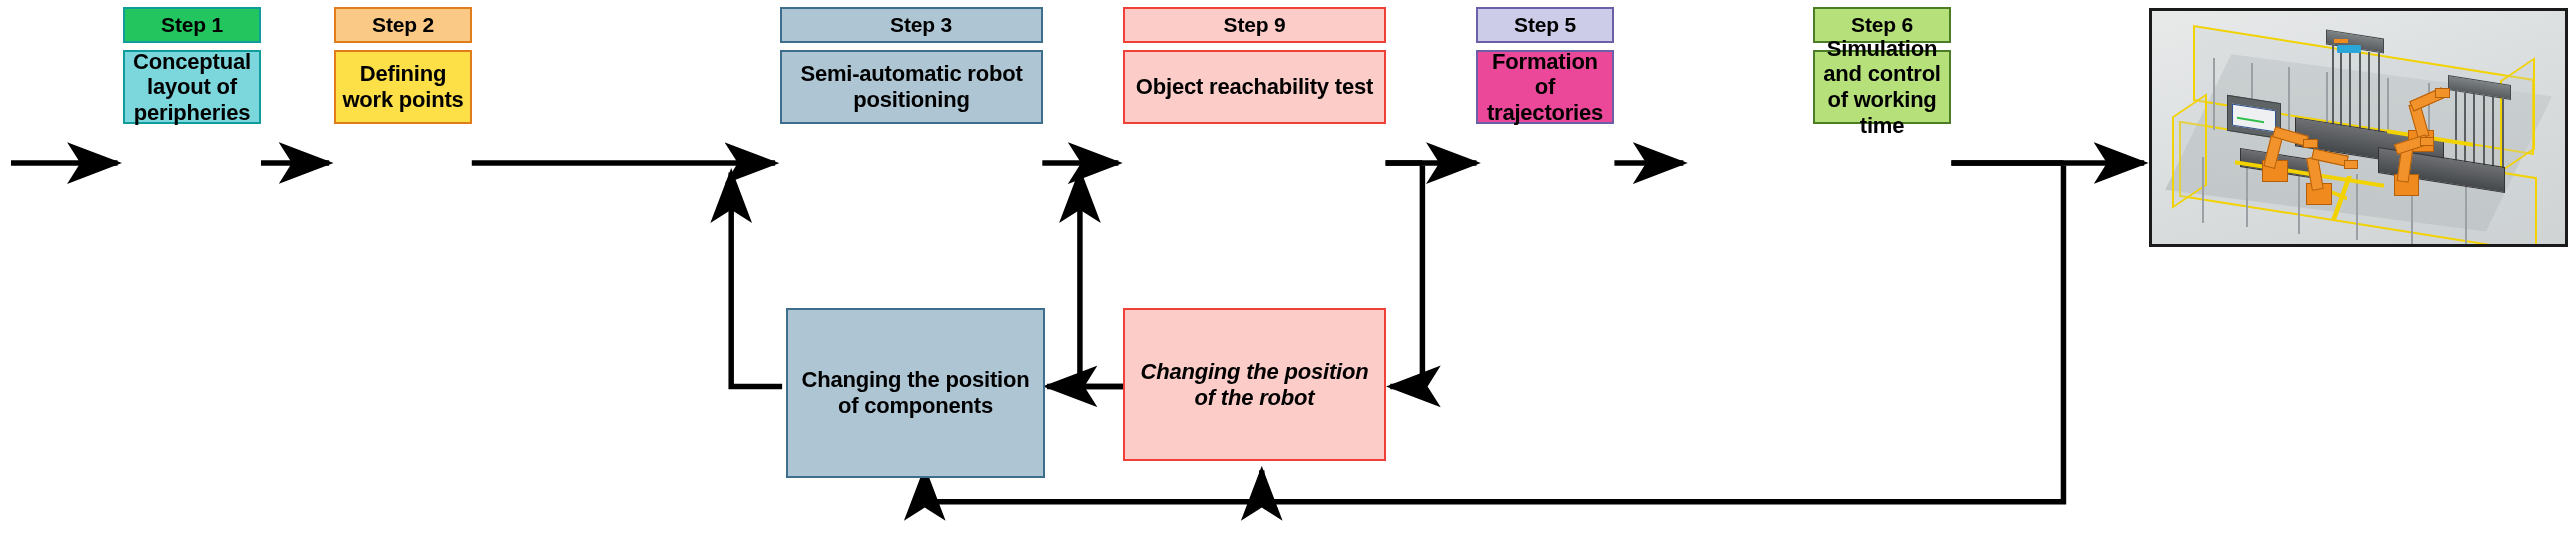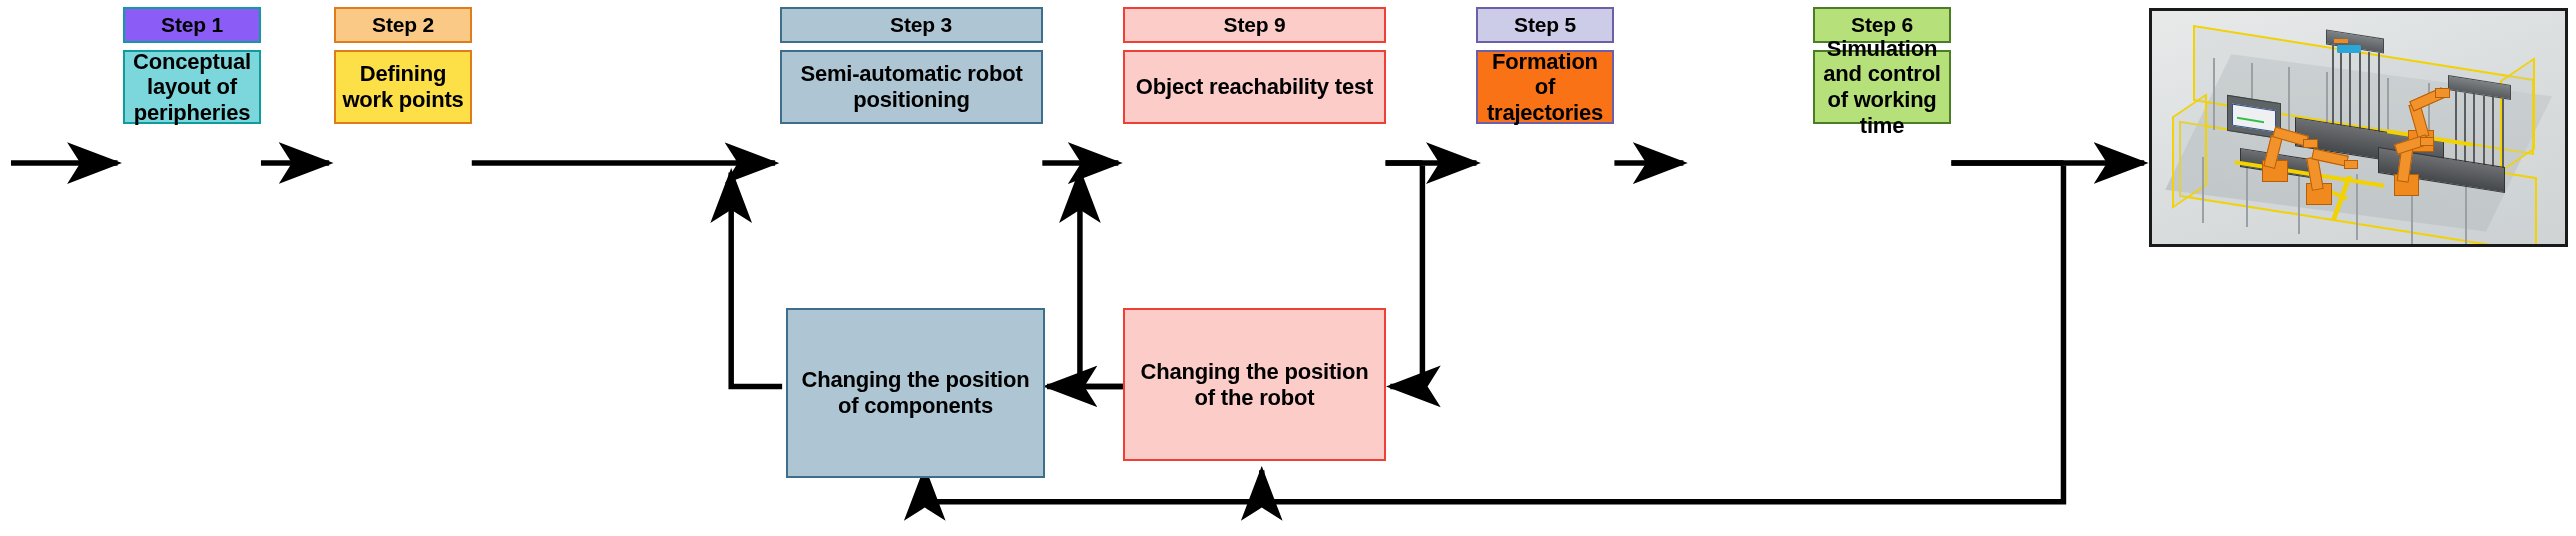--- a/index.html
+++ b/index.html
@@ -152,21 +152,21 @@
     <g stroke="#000" stroke-width="7" fill="none">
 
       <path d="M2633,211 L2633,640 L1180,640"></path>
 
       <path d="M1768,208 L1815,208"></path>
 
       <path d="M2490,208 L2633,208"></path>
     </g>
   </svg>
 
-  <div class="node hdr" style="left:123px; top:7px; width:138px; height:36px; background:#8b5cf6; border:2.4px solid #109C9C;">
+  <div class="node hdr" style="left:123px; top:7px; width:138px; height:36px; background:#22c55e; border:2.4px solid #109C9C;">
     <span>Step 1</span>
   </div>
   <div class="node body-node" style="left:123px; top:50px; width:138px; height:74px; background:#7CD7DC; border:2.4px solid #109C9C;">
     <span>Conceptual layout of peripheries</span>
   </div>
 
   <div class="node hdr" style="left:334px; top:7px; width:138px; height:36px; background:#FBC986; border:2.4px solid #E07C1C;">
     <span>Step 2</span>
   </div>
   <div class="node body-node" style="left:334px; top:50px; width:138px; height:74px; background:#fde047; border:2.4px solid #E07C1C;">
@@ -183,36 +183,36 @@
   <div class="node hdr" style="left:1123px; top:7px; width:263px; height:36px; background:#FBCCC8; border:2.4px solid #EE4036;">
     <span>Step 9</span>
   </div>
   <div class="node body-node" style="left:1123px; top:50px; width:263px; height:74px; background:#FBCCC8; border:2.4px solid #EE4036;">
     <span>Object reachability test</span>
   </div>
 
   <div class="node hdr" style="left:1476px; top:7px; width:138px; height:36px; background:#CCCCE8; border:2.4px solid #6B5FA8;">
     <span>Step 5</span>
   </div>
-  <div class="node body-node" style="left:1476px; top:50px; width:138px; height:74px; background:#f97316; border:2.4px solid #6B5FA8;">
+  <div class="node body-node" style="left:1476px; top:50px; width:138px; height:74px; background:#ec4899; border:2.4px solid #6B5FA8;">
     <span>Formation of trajectories</span>
   </div>
 
   <div class="node hdr" style="left:1813px; top:7px; width:138px; height:36px; background:#B5E07A; border:2.4px solid #4A7D26;">
     <span>Step 6</span>
   </div>
   <div class="node body-node" style="left:1813px; top:50px; width:138px; height:74px; background:#B5E07A; border:2.4px solid #4A7D26;">
     <span>Simulation and control of working time</span>
   </div>
 
   <div class="node body-node" style="left:786px; top:308px; width:259px; height:170px; background:#AEC5D4; border:2.4px solid #3D6E8C;">
     <span>Changing the position of components</span>
   </div>
 
-  <div class="node body-node" style="left:1123px; top:308px; width:263px; height:153px; background:#FBCCC8; border:2.4px solid #EE4036;">
+  <div class="node body-node" style="left:1123px; top:308px; width:263px; height:153px; background:#FBCCC8; border:2.4px solid #EE4036;font-style:italic;">
     <span>Changing the position of the robot</span>
   </div>
 
   <div class="sim-panel" style="left:2149px; top:7.8px; width:419px; height:239px;" title="3D simulation of a robotic welding cell with orange industrial robots, yellow safety fencing, conveyor line and overhead gantry fixtures">
     <div class="sim-inner">
       <div class="floor"></div>
 
       <div class="fence" style="left:41px; top:41px; width:337px; height:72px; transform:skewY(9deg);"></div>
       <div class="fence" style="left:27px; top:138px; width:354px; height:72px; transform:skewY(9deg);"></div>
       <div class="fence" style="left:20.4px; top:94px; width:31px; height:88px; transform:skewY(-34deg);"></div>

